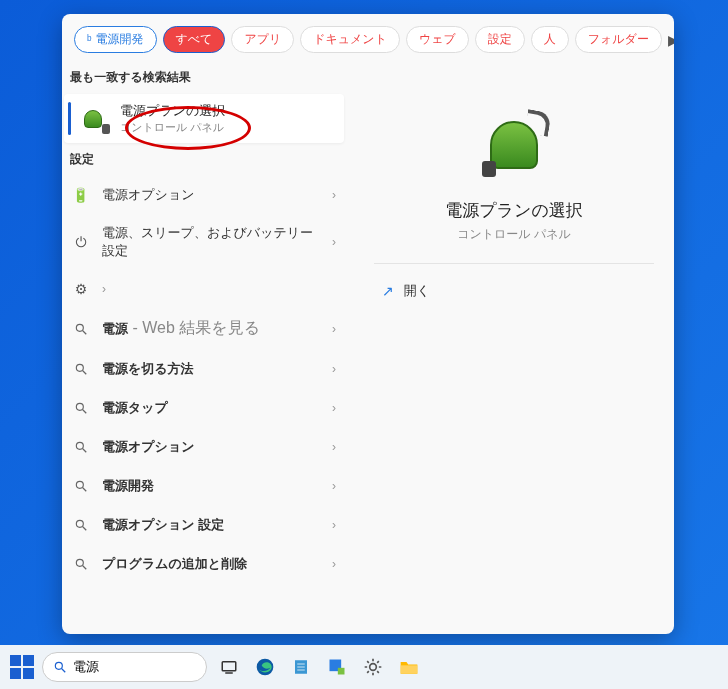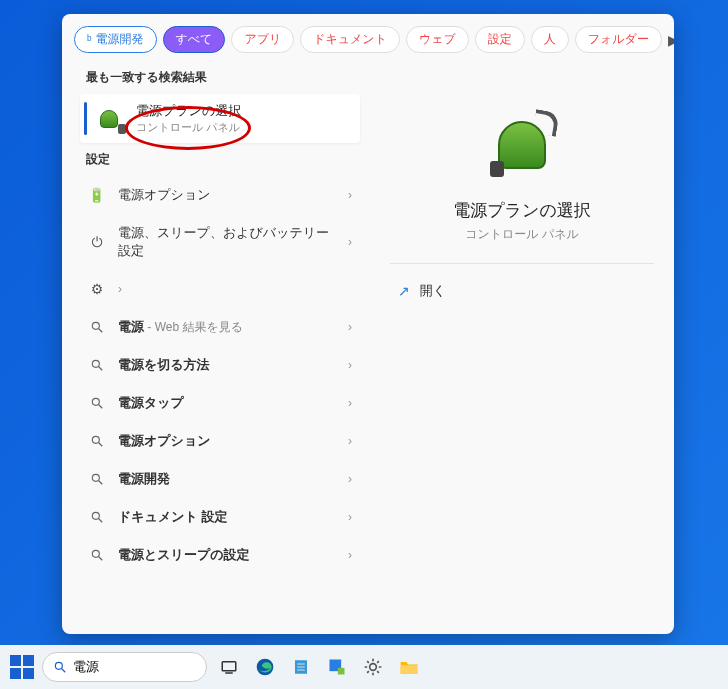--- a/index.html
+++ b/index.html
@@ -11,47 +11,47 @@
   display: flex; flex-direction: column; overflow: hidden;
 }
 .tabbar {
   display: flex; align-items: center; gap: 6px; padding: 12px 12px 8px 12px;
 }
 .chip {
   font-size: 12px; padding: 4px 12px; border-radius: 14px; border: 1px solid #ddd;
   background: #fff; color: #ef4444; cursor: pointer; white-space: nowrap;
 }
 .chip.chat { border-color: #2a7de1; color: #2a7de1; display:flex; align-items:center; gap:4px;}
-.chip.active { background: #8b5cf6; color:#fff; border-color:#1a5fd0; }
+.chip.active { background: #ef4444; color:#fff; border-color:#1a5fd0; }
 .tabbar .spacer { flex:1; }
 .tabbar .iconbtn { width:22px; height:22px; display:flex; align-items:center; justify-content:center; cursor:pointer; font-size:14px; color:#555;}
 .heart { width:20px; height:20px; border-radius:50%; background:#e63946; position:relative; }
 .heart::after{content:"♥"; position:absolute; top:50%; left:50%; transform:translate(-50%,-52%); color:#fff; font-size:11px;}
 
 .body { flex:1; display:flex; overflow:hidden; }
-.left { width: 292px; padding: 0 10px 10px 2px; overflow:hidden;margin-left:16px; }
+.left { width: 292px; padding: 0 10px 10px 2px; overflow:hidden; }
 .right { flex:1; padding: 20px 20px 0 20px; display:flex; flex-direction:column; align-items:center; }
 
 .section-label { font-size:12px; font-weight:600; color:#333; padding: 8px 6px; }
 .best-match {
   display:flex; align-items:center; gap:10px; padding:8px 10px; background:#fff; border-radius:4px;
   box-shadow:0 1px 3px rgba(0,0,0,.06); position:relative; cursor:pointer;
 }
 .best-match::before{content:""; position:absolute; left:4px; top:8px; bottom:8px; width:3px; background:#1a5fd0; border-radius:2px;}
 .bm-title{font-size:13px; color:#222;}
 .bm-sub{font-size:11px; color:#888;}
 .battery-icon{width:30px;height:30px; position:relative; margin-left:6px;}
 .battery-icon .body{position:absolute; left:4px; top:6px; width:18px; height:18px; border-radius:50% 50% 4px 4px; background:linear-gradient(#7ac142,#3a8a1f); border:1px solid #2e6b16;}
 .battery-icon .plug{position:absolute; right:0; bottom:0; width:8px;height:10px; background:#555; border-radius:2px;}
 
 .row { display:flex; align-items:center; gap:12px; padding:10px 8px; font-size:13px; color:#333; cursor:pointer; border-radius:4px;}
 .row .ricon{width:18px; height:18px; display:flex; align-items:center; justify-content:center; color:#555; font-size:14px;}
 .row .rlabel{flex:1;}
 .row .chev{color:#999; font-size:12px;}
-.sub{color:#888; font-size:12px;}
+.sub{color:#888; font-size:16px;}
 
 .preview-icon { width:80px; height:80px; margin-top:20px; position:relative;}
 .preview-icon .body{position:absolute; left:16px; top:20px; width:48px; height:48px; border-radius:50% 50% 8px 8px; background:linear-gradient(#7ac142,#3a8a1f); border:2px solid #2e6b16;}
 .preview-icon .spout{position:absolute; left:52px; top:10px; width:24px; height:24px; border:4px solid #555; border-bottom:none; border-left:none; border-radius:0 14px 0 0; transform:rotate(10deg);}
 .preview-icon .plug{position:absolute; left:8px; bottom:4px; width:14px; height:16px; background:#444; border-radius:3px;}
 .preview-title{font-size:17px; margin-top:18px; color:#222;}
 .preview-sub{font-size:12px; color:#888; margin-top:4px;}
 .divider{height:1px; background:#e4e4e4; width:100%; margin:20px 0 10px;}
 .action { display:flex; align-items:center; gap:10px; padding:8px; font-size:13px; color:#333; width:100%; cursor:pointer; border-radius:4px;}
 .action .aicon{color:#2a7de1; font-size:14px;}
@@ -175,31 +175,31 @@
             <span class="rlabel"><b>電源開発</b><span class="sub"></span></span>
             <span class="chev">›</span>
           </div>
           <div class="row">
             <span class="ricon">
               <svg width="14" height="14" viewBox="0 0 24 24">
                 <circle cx="10" cy="10" r="6" fill="none" stroke="#666" stroke-width="2"></circle>
                 <line x1="15" y1="15" x2="21" y2="21" stroke="#666" stroke-width="2"></line>
               </svg>
             </span>
-            <span class="rlabel"><b>ドキュメント 設定</b><span class="sub"></span></span>
-            <span class="chev">›</span>
-          </div>
-          <div class="row">
-            <span class="ricon">
-              <svg width="14" height="14" viewBox="0 0 24 24">
-                <circle cx="10" cy="10" r="6" fill="none" stroke="#666" stroke-width="2"></circle>
-                <line x1="15" y1="15" x2="21" y2="21" stroke="#666" stroke-width="2"></line>
-              </svg>
-            </span>
-            <span class="rlabel"><b>電源とスリープの設定</b><span class="sub"></span></span>
+            <span class="rlabel"><b>電源オプション 設定</b><span class="sub"></span></span>
+            <span class="chev">›</span>
+          </div>
+          <div class="row">
+            <span class="ricon">
+              <svg width="14" height="14" viewBox="0 0 24 24">
+                <circle cx="10" cy="10" r="6" fill="none" stroke="#666" stroke-width="2"></circle>
+                <line x1="15" y1="15" x2="21" y2="21" stroke="#666" stroke-width="2"></line>
+              </svg>
+            </span>
+            <span class="rlabel"><b>プログラムの追加と削除</b><span class="sub"></span></span>
             <span class="chev">›</span>
           </div>
         </div>
     </div>
 
     <div class="right">
       <div class="preview-icon">
         <div class="spout"></div>
           <div class="body"></div>
           <div class="plug"></div>

